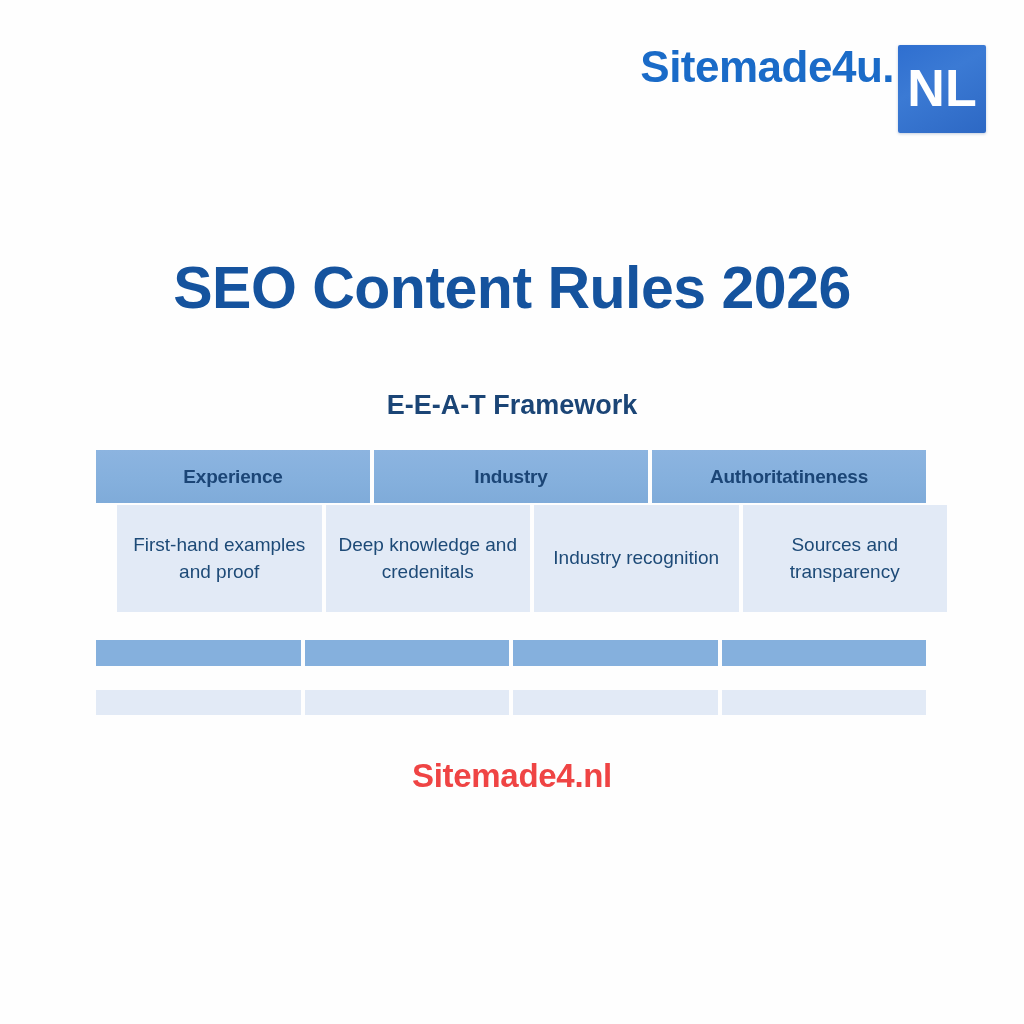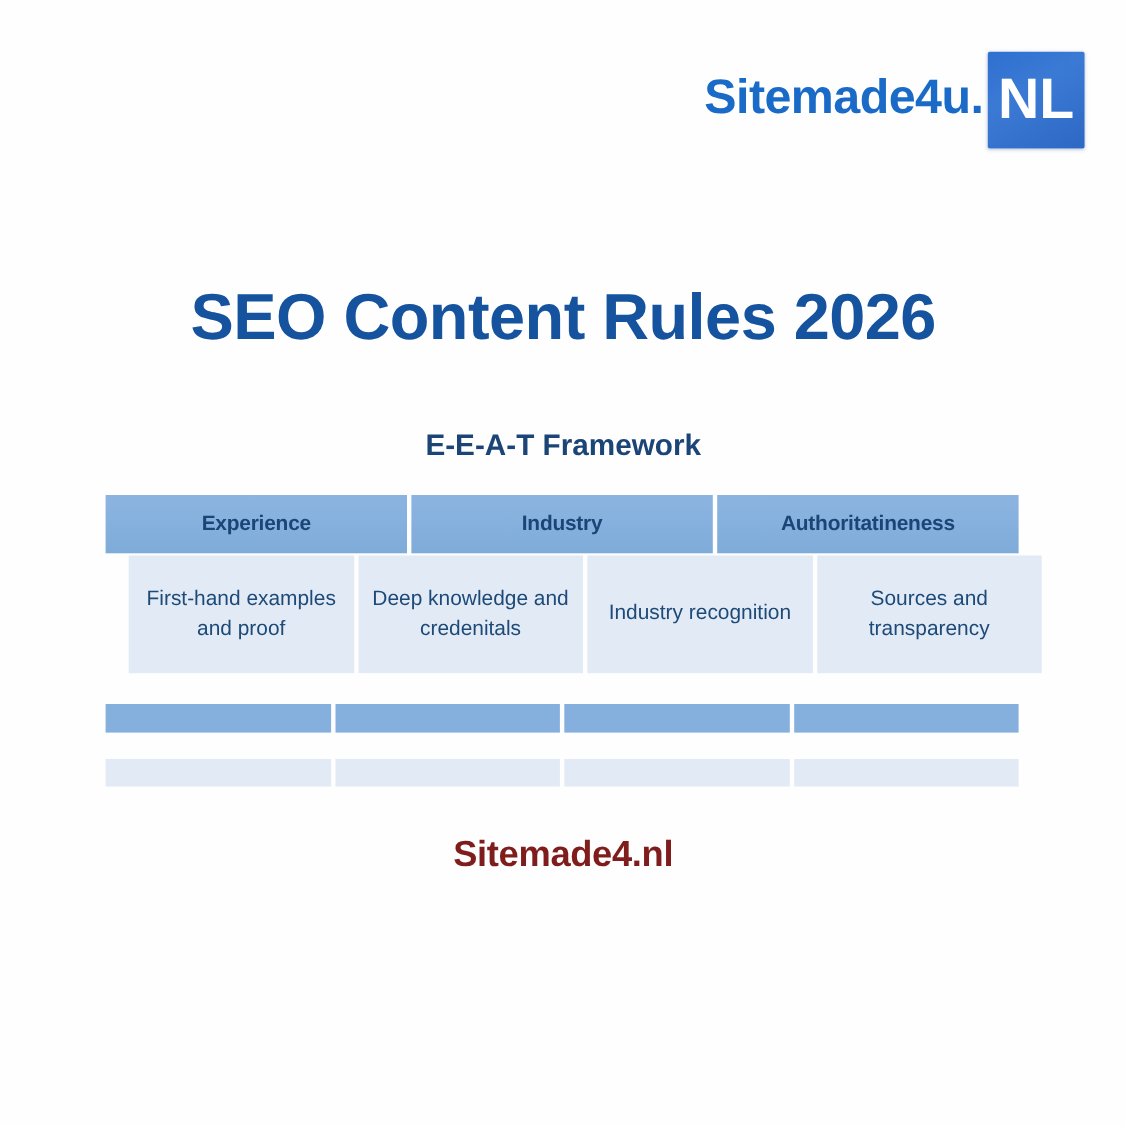--- a/index.html
+++ b/index.html
@@ -23,21 +23,20 @@
     height: 1024px;
     background: #fefefe;
   }
 
   
   .brand {
     position: absolute;
     top: 45px;
     right: 38px;
     display: flex;
-    align-items: center;
     height: 92px;
   }
   .brand-text {
     font-size: 44px;
     font-weight: bold;
     color: #1a6bc8;
     letter-spacing: -0.5px;
     line-height: 1;
     padding-bottom: 4px;
   }
@@ -153,21 +152,21 @@
 
   
   .footer {
     position: absolute;
     top: 757px;
     left: 0;
     width: 1024px;
     text-align: center;
     font-size: 33px;
     font-weight: bold;
-    color: #7f1d1d;
+    color: #ef4444;
     letter-spacing: -0.3px;
   }
 </style>
 </head>
 <body>
 
 <div id="canvas">
 
   <div class="brand">
     <div class="brand-text">Sitemade4u.</div>

